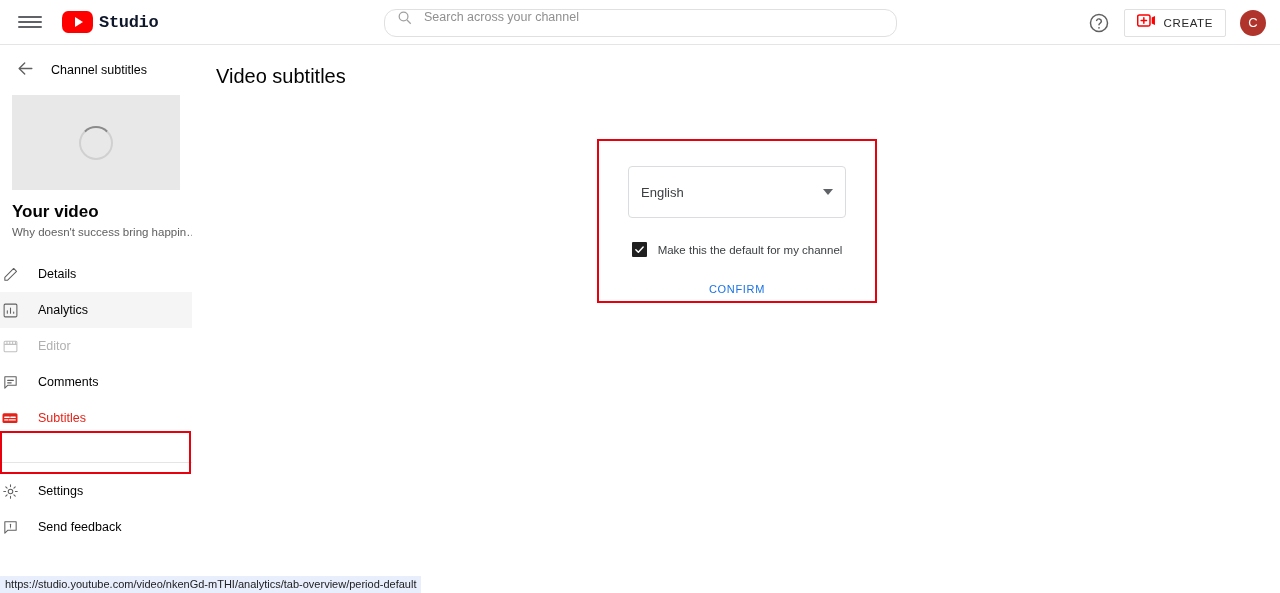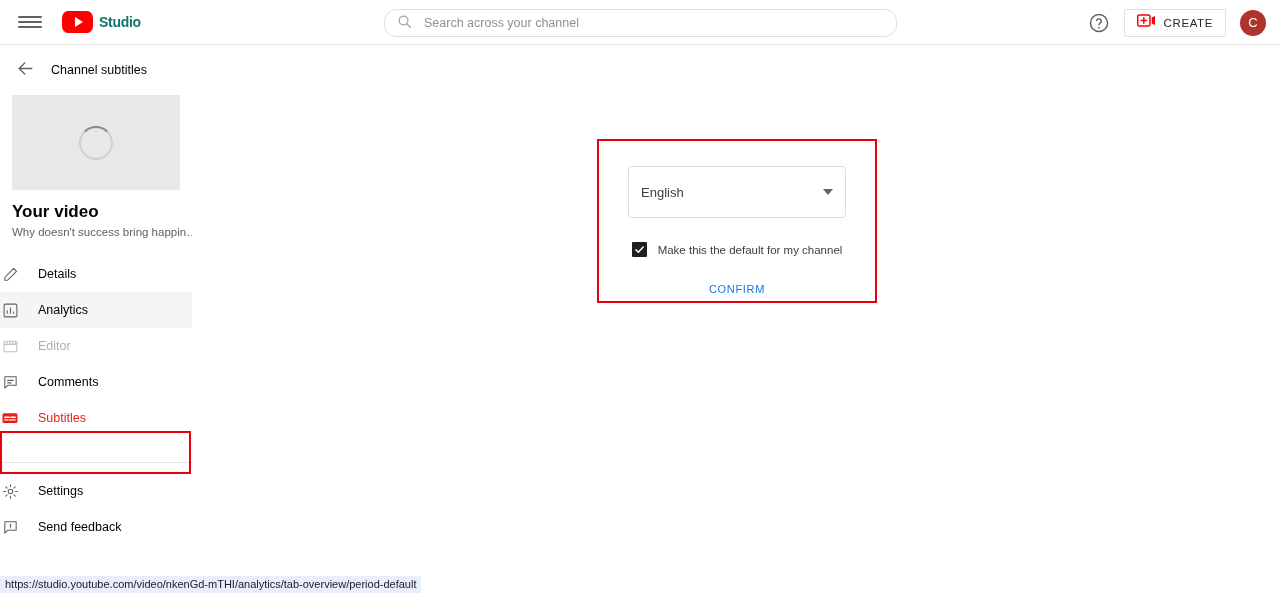--- a/index.html
+++ b/index.html
@@ -32,32 +32,33 @@
     width: 31px; height: 22px; background: #ff0000;
     border-radius: 6px/7px; display: flex; align-items: center; justify-content: center;
   }
   .yt-logo .tri {
     width: 0; height: 0; margin-left: 2px;
     border-left: 8px solid #ffffff;
     border-top: 5px solid transparent;
     border-bottom: 5px solid transparent;
   }
   .brand-text {
-    font-size: 14px; font-weight: 700; color: #0f766e;
+    font-size: 17px; font-weight: 700; color: #0f172a;
     letter-spacing: -0.3px;
+    font-family: Liberation Mono, monospace;
   }
 
   .search-wrap {
     position: absolute; left: 384px; top: 9px;
     width: 513px; height: 28px;
   }
   .search-box {
     width: 100%; height: 100%;
     border: 1px solid #e0e0e0; border-radius: 12px;
-    display: flex; align-items: center; background: #fff;
+    display: flex; background: #fff;
   }
   .search-icon { margin-left: 12px; margin-right: 12px; display: block; }
   .search-ph { font-size: 12.5px; color: #909090; }
 
   .hdr-right {
     position: absolute; right: 14px; top: 0; height: 45px;
     display: flex; align-items: center; gap: 14px;
   }
   .help-btn { width: 22px; height: 22px; cursor: pointer; }
   .create-btn {
@@ -324,20 +325,21 @@
         </span>
         <span>Send feedback</span>
       </div>
     </div>
   </div>
 
   <div class="annot-subtitles"></div>
 </div>
 
 <div class="main">
+  <div class="page-title">Video subtitles</div>
 
   <div class="panel">
     <div class="select-box">
       <span class="select-val">English</span>
       <span class="caret"></span>
     </div>
 
     <div class="check-row">
       <span class="checkbox">
         <svg width="11" height="11" viewBox="0 0 24 24" fill="none" stroke="#ffffff" stroke-width="3.2" stroke-linecap="round" stroke-linejoin="round">

